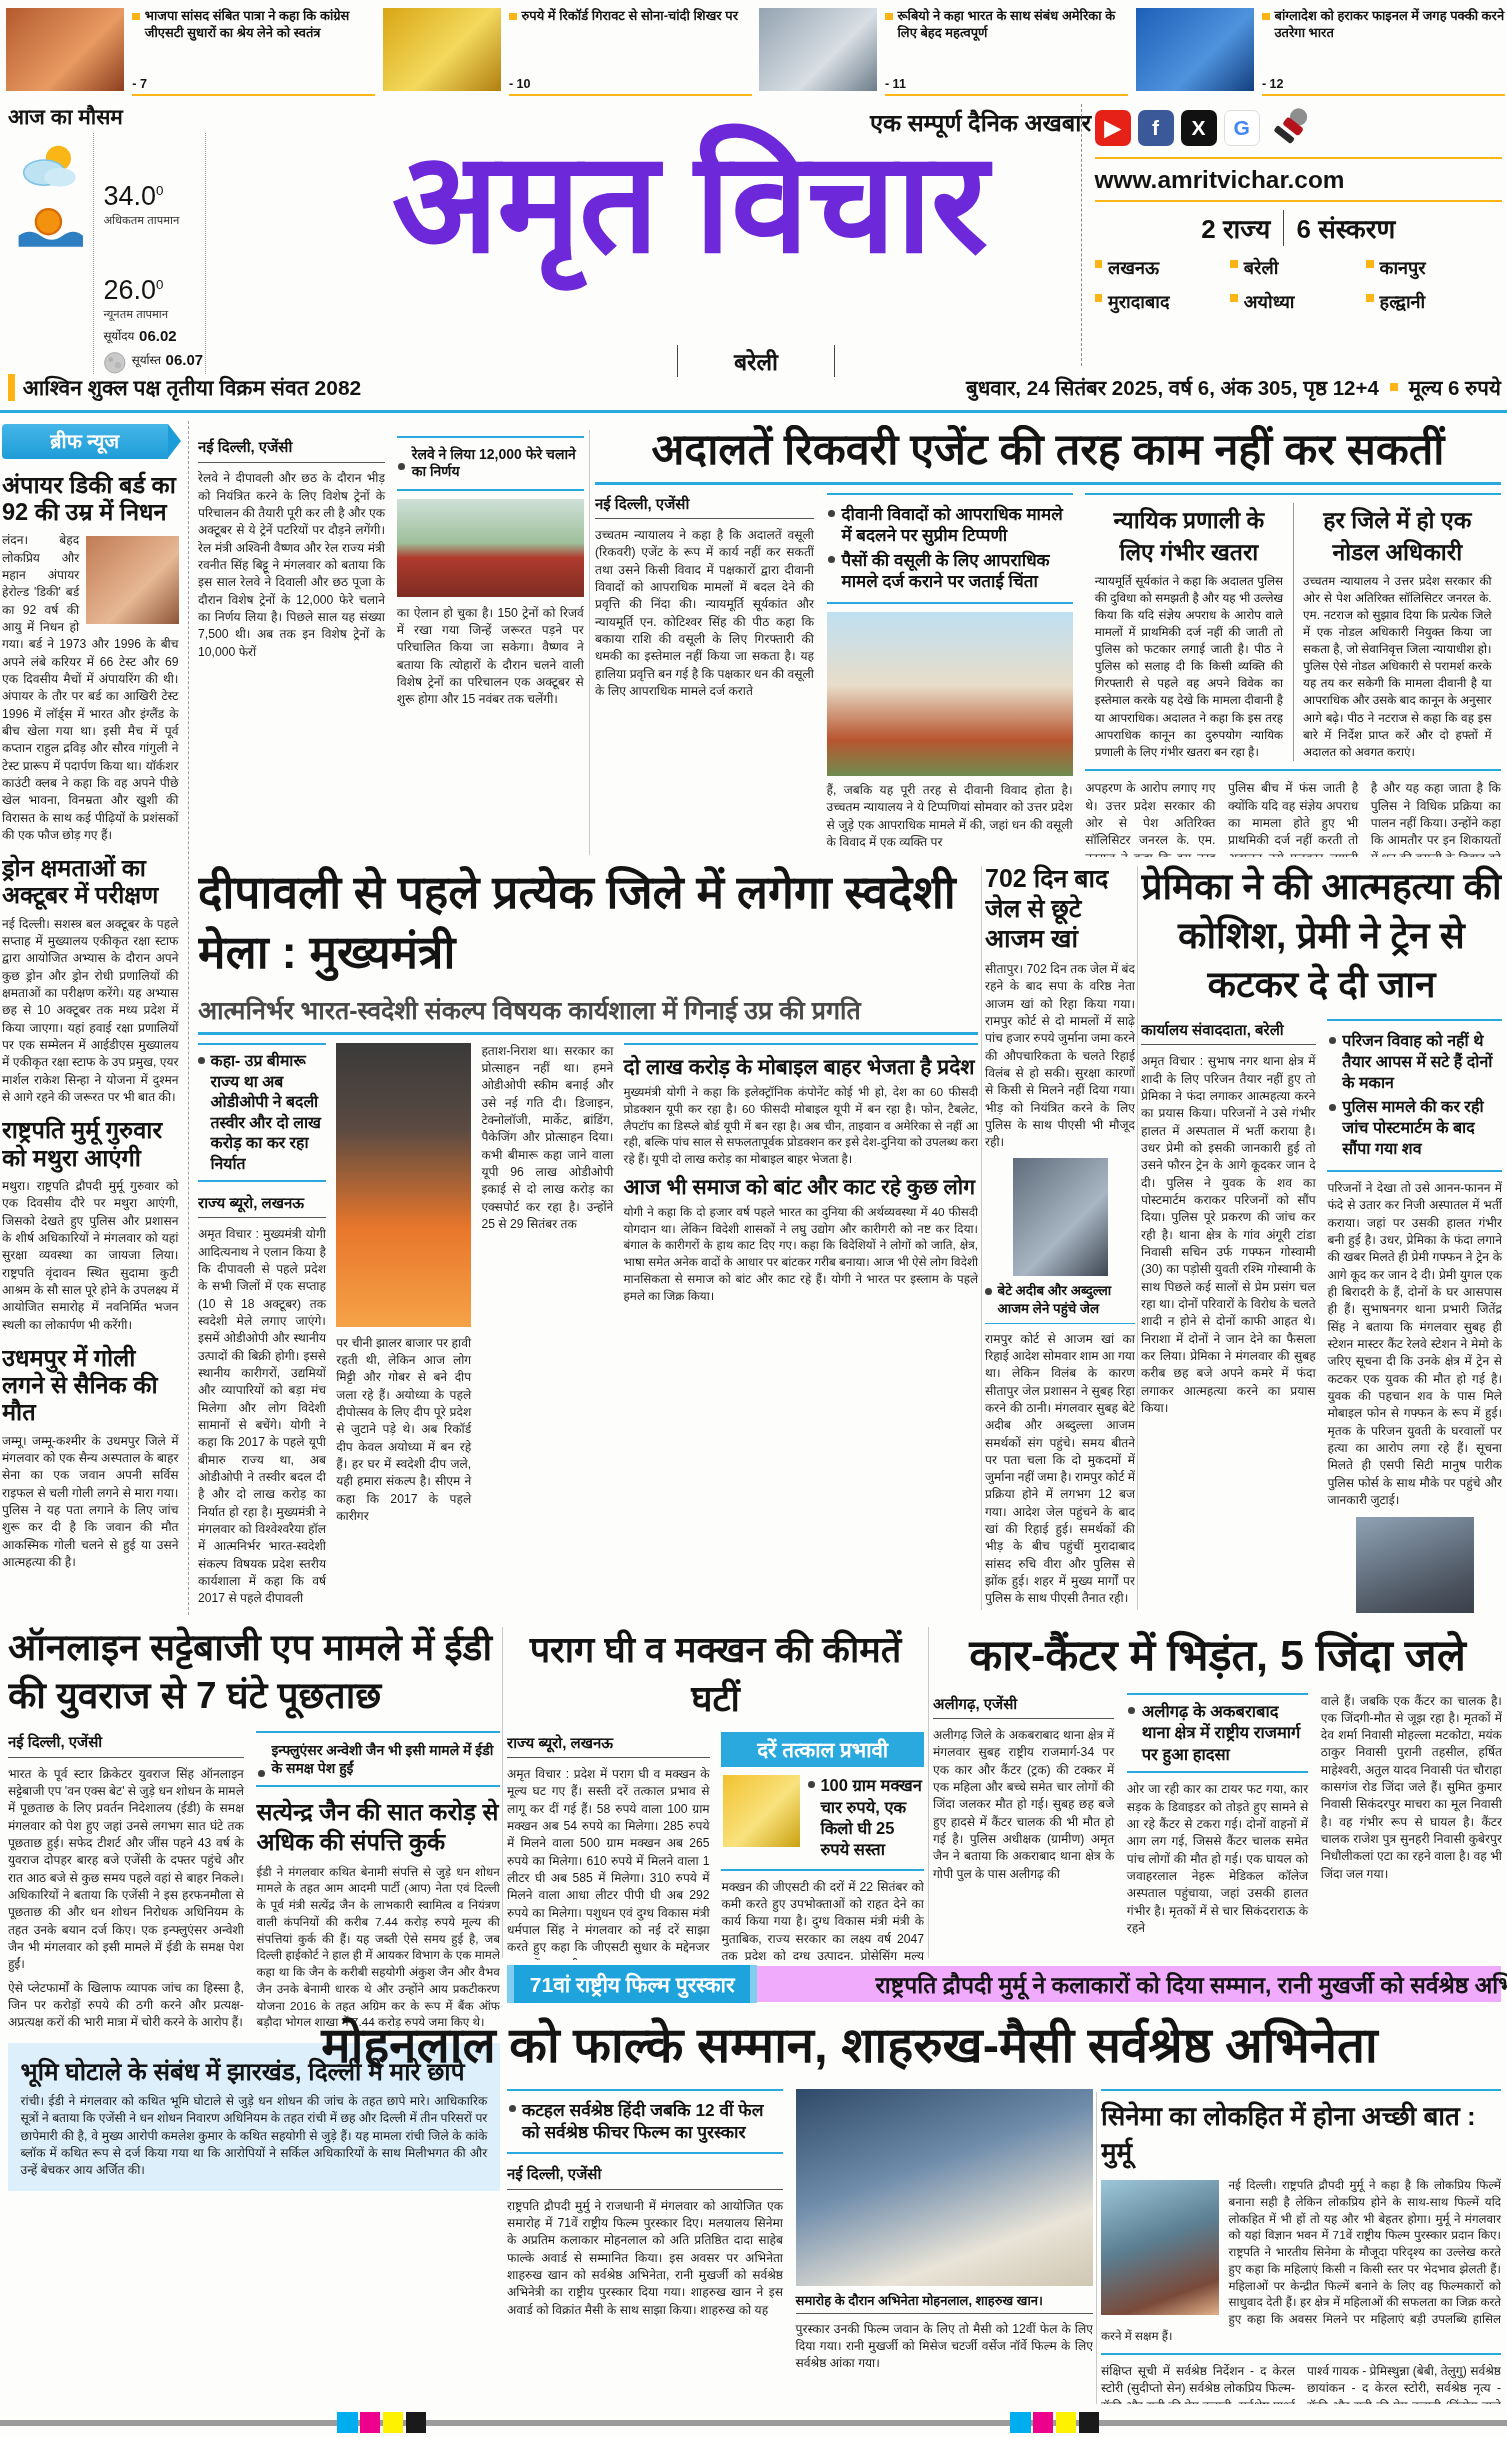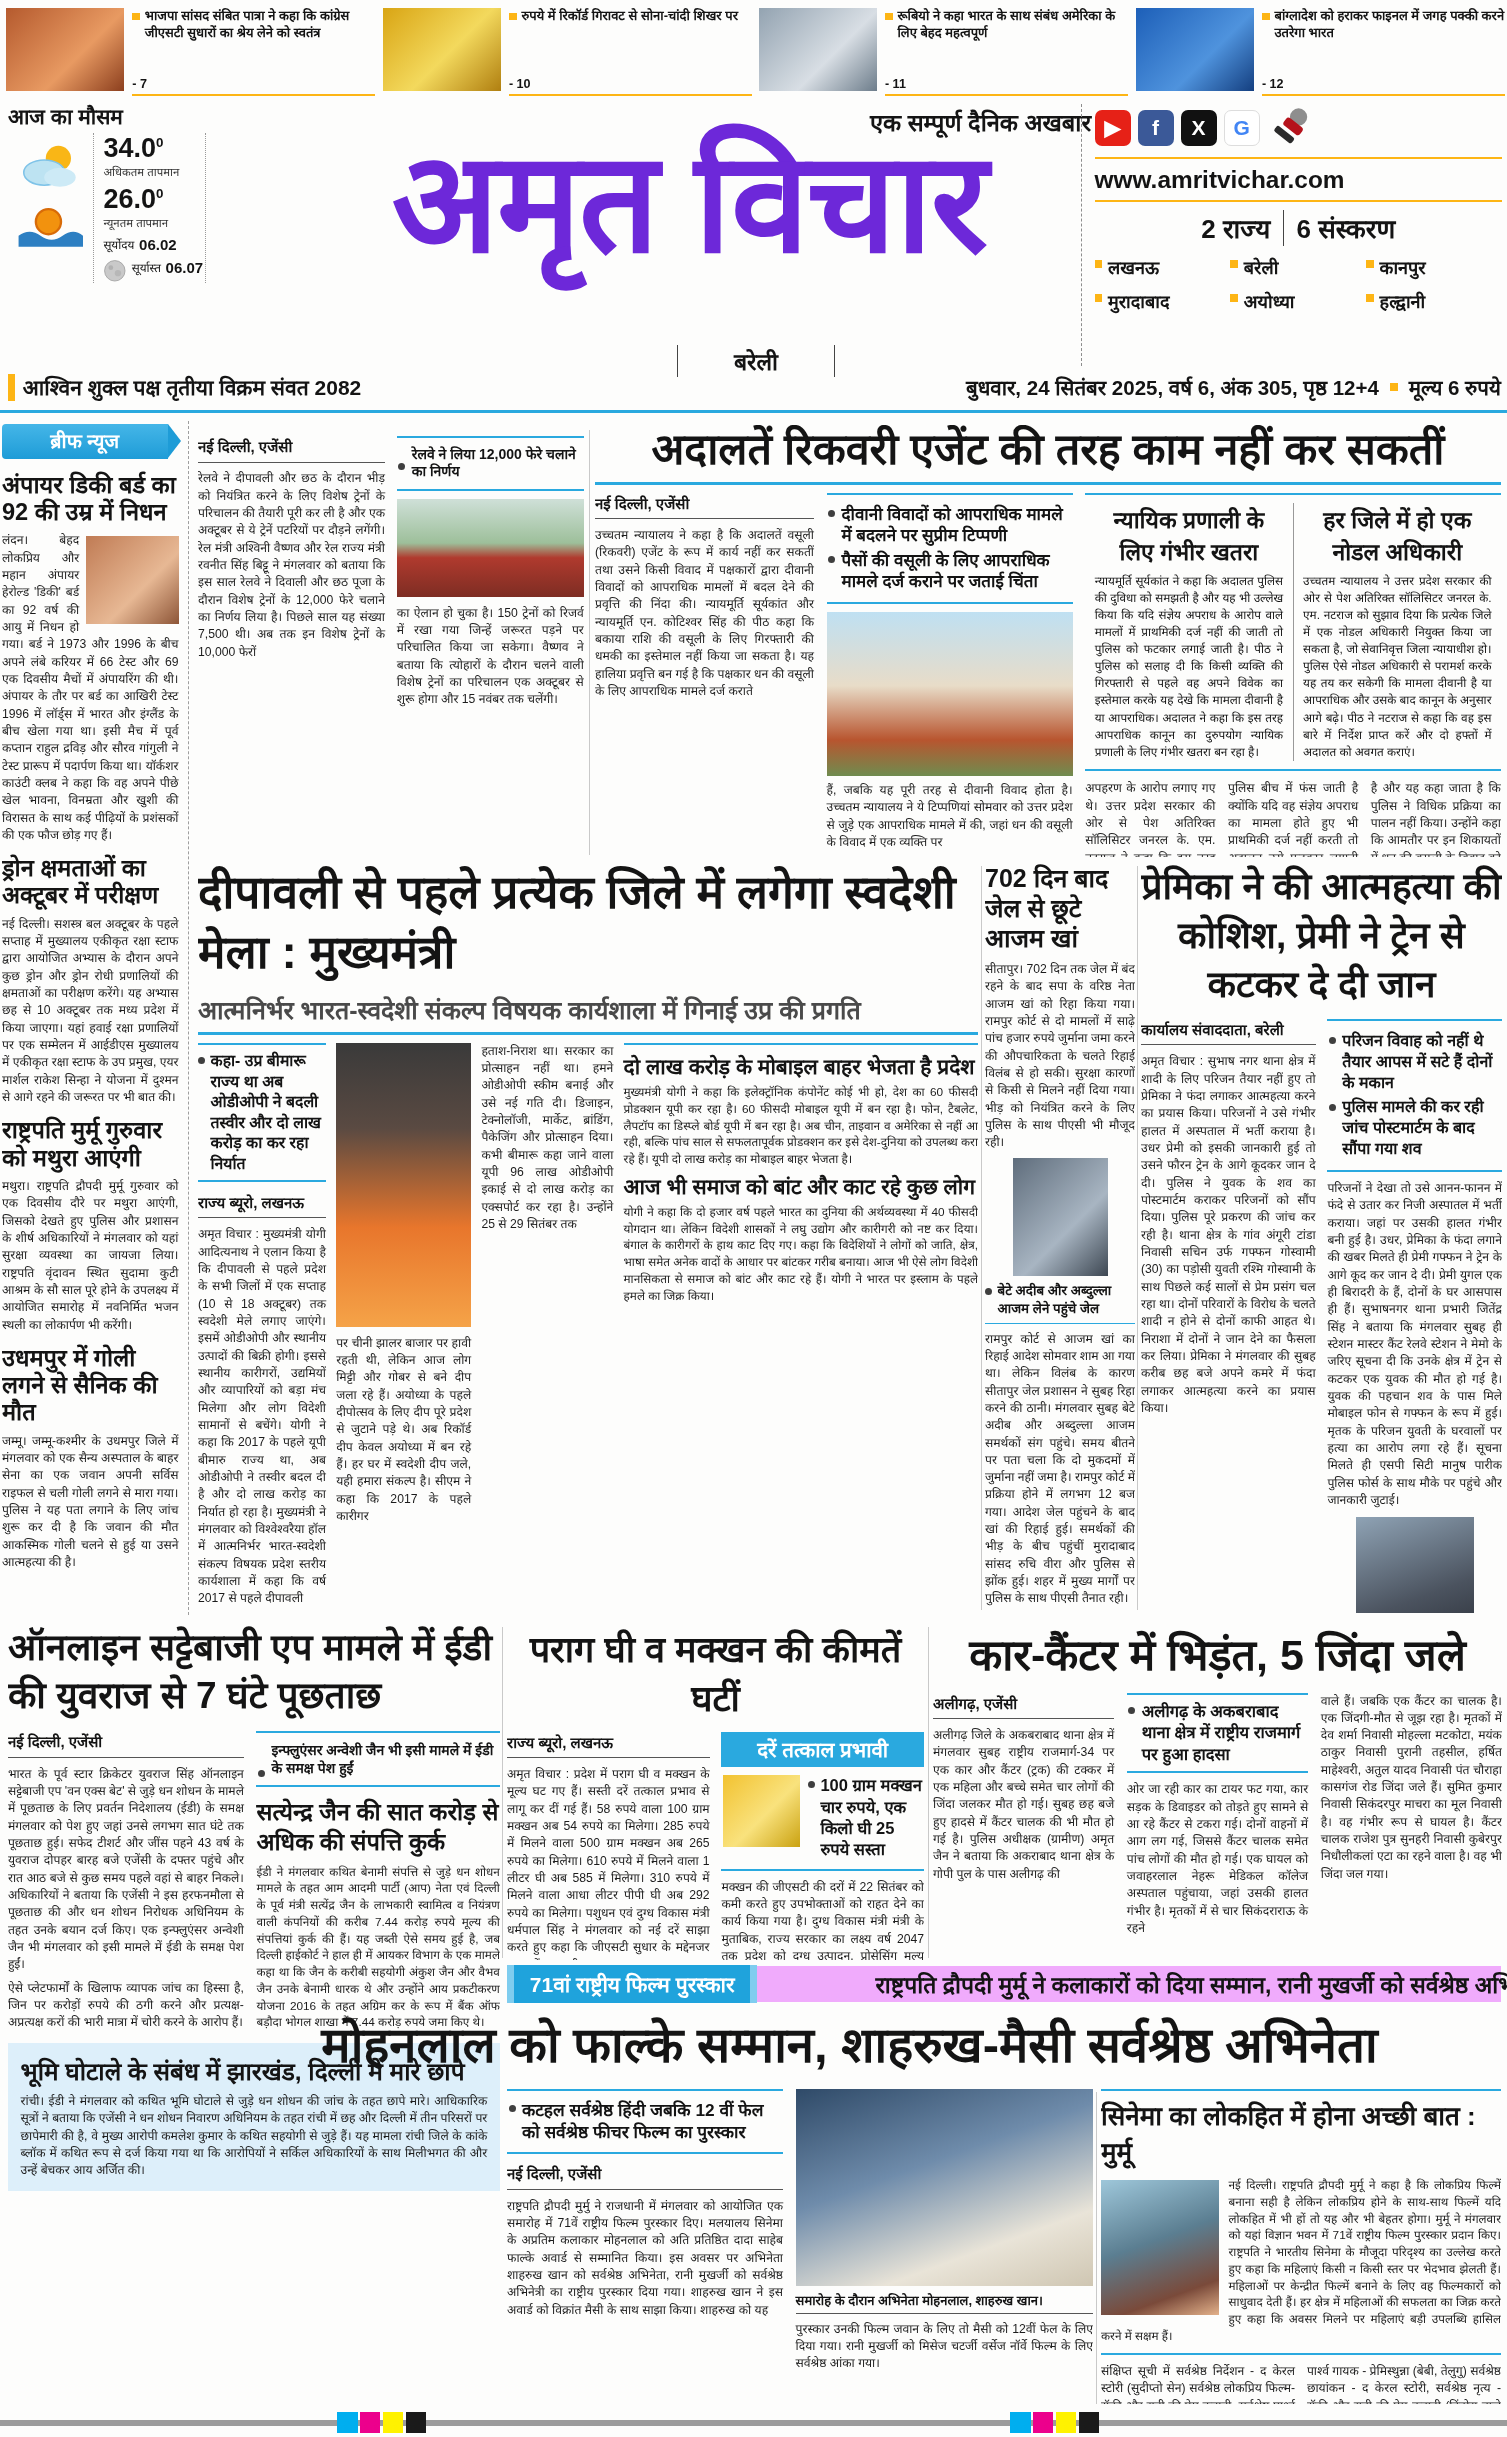--- a/index.html
+++ b/index.html
@@ -23,21 +23,21 @@
   .strip-txt { flex:1; display:flex; flex-direction:column; justify-content:space-between; border-bottom:2.4px solid #fdb515; padding-bottom:3.2px; }
   .strip-head { display:flex; gap:4.7px; font-size:13px; font-weight:bold; line-height:1.3; }
   .strip-ref { font-size:12.6px; font-weight:bold; }
 
   
   .weather { position:absolute; left:7.9px; top:102px; width:198px; height:197px; }
   .w-title { font-size:21px; font-weight:800; }
   .w-grid { display:flex; margin-top:3.2px; }
   .w-icons { width:85px; display:flex; flex-direction:column; align-items:center; gap:11px; padding-top:7.9px; }
   .w-temps { flex:1; border-left:1.6px dotted #999; border-right:1.6px dotted #999; padding-left:9.5px; }
-  .w-big { font-size:27px; font-weight:bold; }
+  .w-big { font-size:27px; font-weight:normal;margin-top:48px; }
   .w-big sup { font-size:13.4px; }
   .w-lab { font-size:11.4px; color:#333; margin-bottom:4.7px; }
   .w-sun-row { display:flex; align-items:flex-start; gap:4.7px; margin-top:6.3px; font-size:11.8px; }
   .w-time { font-size:15px; font-weight:bold; }
   .brand-tagline { position:absolute; left:815px; top:106px; width:331px; font-size:23.6px; font-weight:800; text-align:center; }
   .brand-title { position:absolute; left:291px; top:101px; width:796px; text-align:center; font-size:140px; line-height:1.45; font-weight:800; letter-spacing:-1.6px; color:#6d28d9; }
   .brand-city { position:absolute; left:677px; top:345px; width:158px; text-align:center; font-size:23px; font-weight:800; border-left:1.6px solid #444; border-right:1.6px solid #444; }
   .mast-right { position:absolute; left:1081px; top:104px; width:421px; height:262px; border-left:1.6px dashed #8d8d8d; padding:1.6px 0 0 12.6px; }
   .social-row { display:flex; gap:7px; align-items:center; }
   .soc { width:36px; height:36px; border-radius:7px; display:flex; align-items:center; justify-content:center; color:#fff; font-size:21px; font-weight:bold; }

